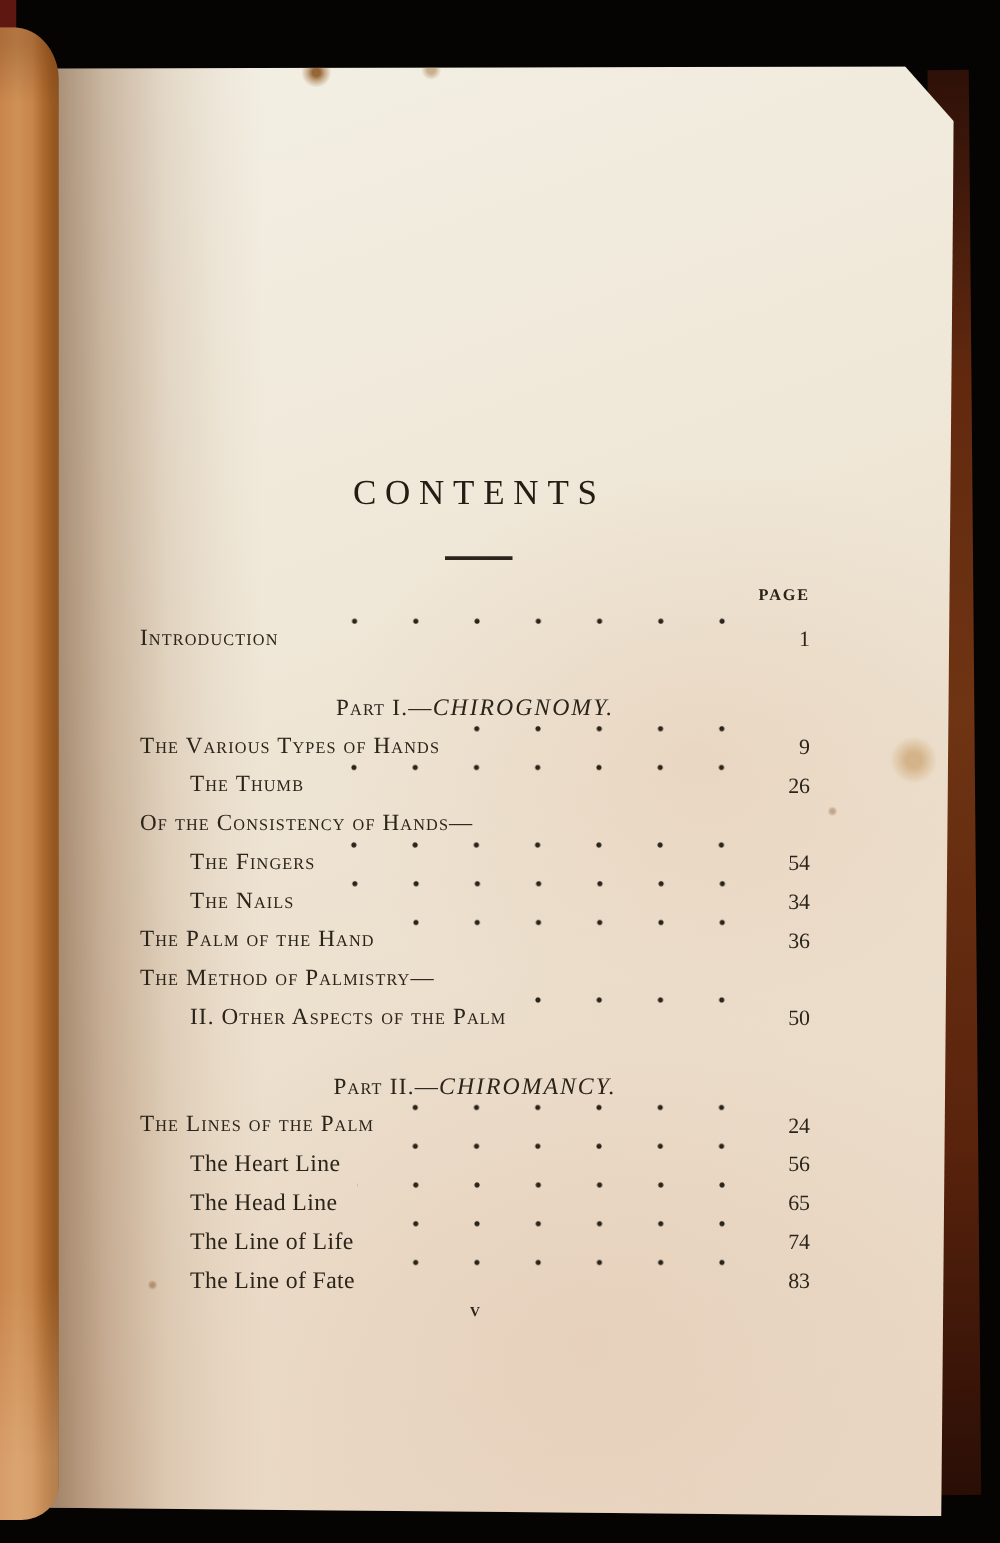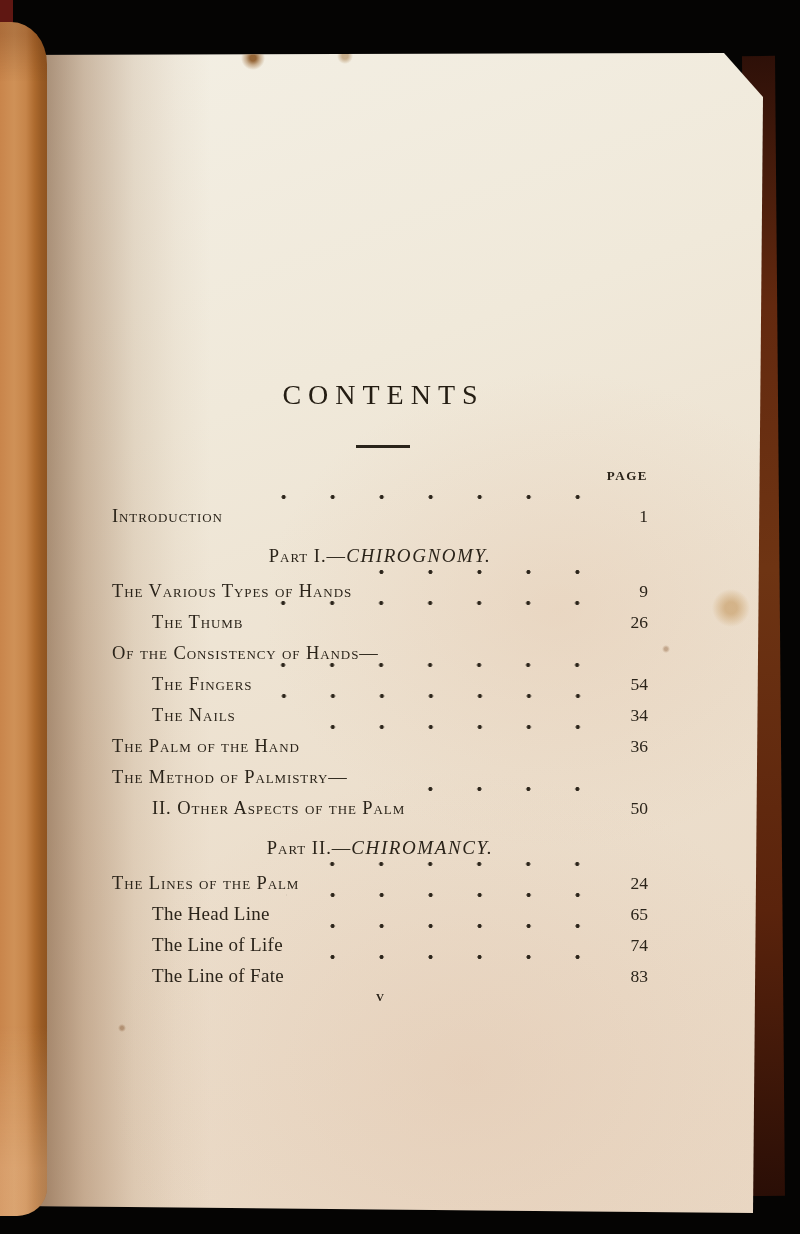--- a/index.html
+++ b/index.html
@@ -66,38 +66,38 @@
   .title-rule{
     position:absolute;left:50%;top:392px;width:54px;height:3px;
     margin-left:-24px;background:#2a241a;
   }
   .page-col-label{
     position:absolute;right:0;top:415px;
     font-size:13px;font-weight:bold;letter-spacing:1.5px;color:#2b241a;font-family:Liberation Serif, serif;
   }
   .rows{position:absolute;left:0;right:0;top:443px;}
   .row{
-    display:flex;align-items:flex-end;height:31px;
+    display:flex;align-items:center;height:31px;
     font-size:18.5px;letter-spacing:.7px;
   }
   .sc .lbl,.sc .pg{font-variant:small-caps;}
   .sc .lbl{letter-spacing:.9px;}
   .mixed{font-size:19px;letter-spacing:.3px;}
   .indent{padding-left:40px;}
   .lbl{white-space:nowrap;}
   .leader{
     flex:1;height:6px;margin:0 10px 0 16px;align-self:baseline;
     background-image:radial-gradient(circle,#2b241a 1.7px,transparent 2.4px);
     background-size:49px 6px;background-repeat:repeat-x;
     background-position:right 6px center;
     transform:translateY(-2px);
   }
   .pg{min-width:30px;text-align:right;font-size:17.5px;letter-spacing:0;}
   .part{
-    display:block;height:31px;margin-top:13px;text-align:center;
+    display:block;height:31px;margin-top:24px;text-align:center;
     font-size:18.5px;line-height:31px;
   }
   .part .prefix{font-variant:small-caps;letter-spacing:1px;}
   .part .pname{font-style:italic;letter-spacing:1.6px;font-size:19px;}
   .folio{
     height:20px;margin-top:1px;text-align:center;
     font-size:15px;font-weight:bold;font-variant:small-caps;
   }
 </style>
 </head>
@@ -175,20 +175,25 @@
       <div class="part">
         <span class="prefix">Part II.—</span><span class="pname">CHIROMANCY.</span>
       </div>
 
       <div class="row sc">
         <span class="lbl">The Lines of the Palm</span>
         <span class="leader"></span>
         <span class="pg">24</span>
       </div>
 
+      <div class="row mixed indent">
+        <span class="lbl">The Heart Line</span>
+        <span class="leader"></span>
+        <span class="pg">56</span>
+      </div>
 
       <div class="row mixed indent">
         <span class="lbl">The Head Line</span>
         <span class="leader"></span>
         <span class="pg">65</span>
       </div>
 
       <div class="row mixed indent">
         <span class="lbl">The Line of Life</span>
         <span class="leader"></span>

